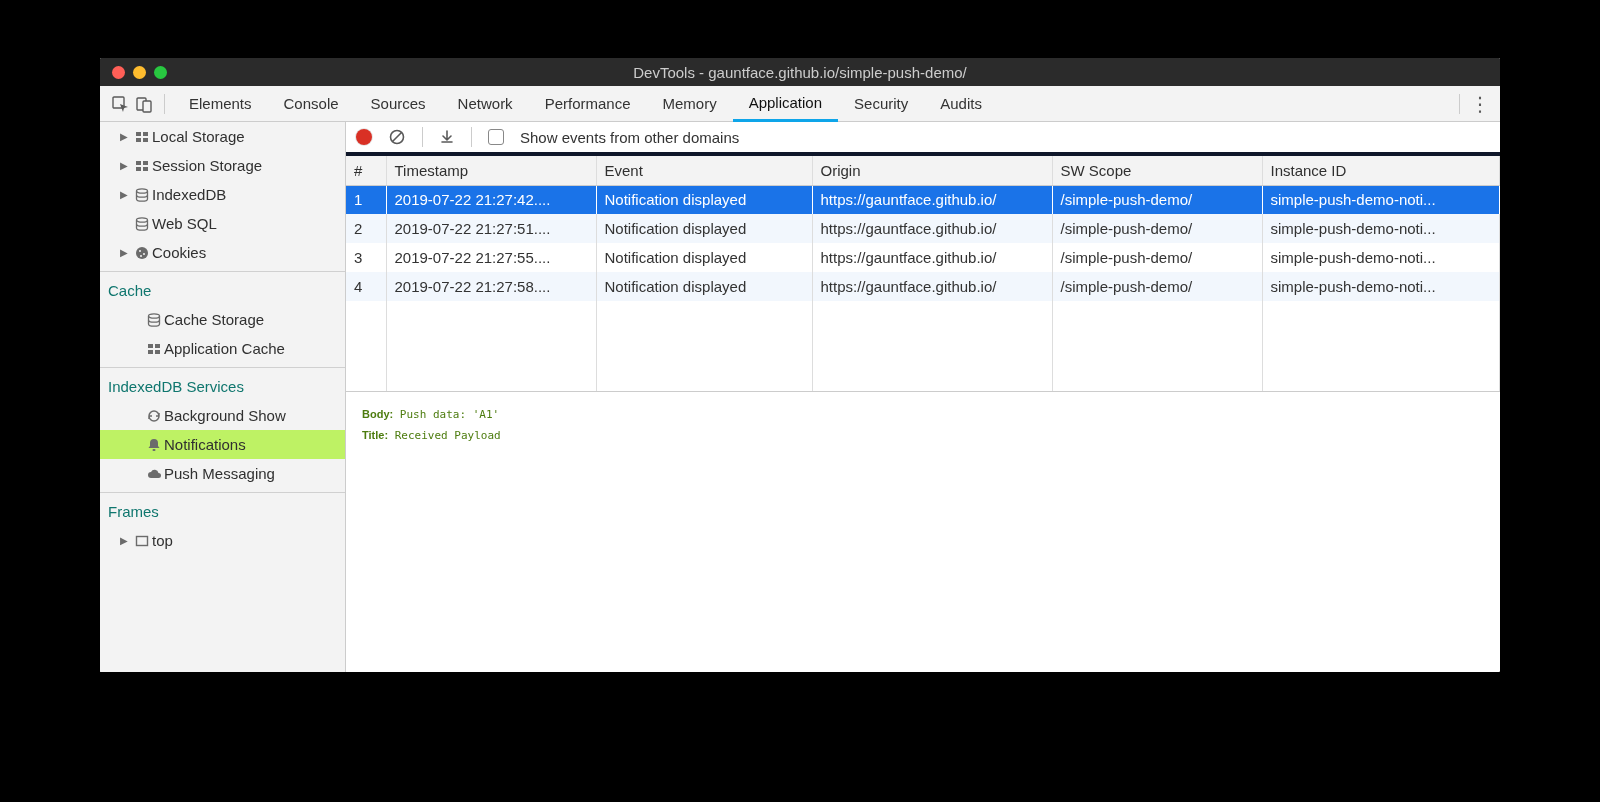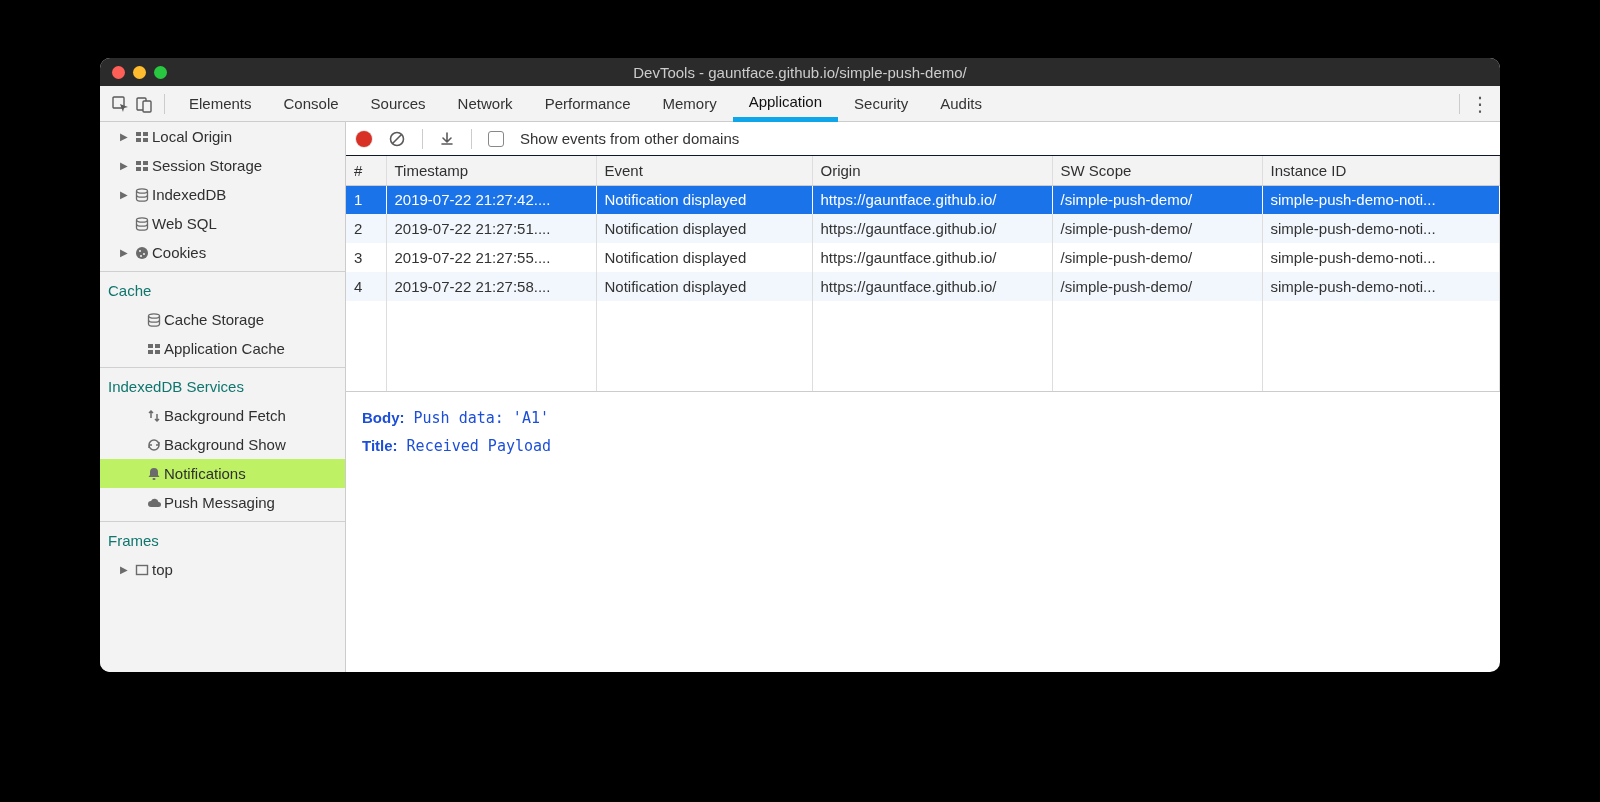--- a/index.html
+++ b/index.html
@@ -12,21 +12,21 @@
     height: 802px;
     display: flex;
     align-items: flex-start;
     justify-content: center;
     padding-top: 58px;
   }
   .window {
     width: 1400px;
     height: 614px;
     background: #fff;
-    border-radius: 10px;
+    border-radius: 1px;
     overflow: hidden;
     box-shadow: 0 20px 60px rgba(0,0,0,0.5);
     display: flex;
     flex-direction: column;
   }
   .titlebar {
     height: 28px;
     background: #2b2b2b;
     display: flex;
     align-items: center;
@@ -70,21 +70,21 @@
   .tab {
     padding: 0 16px;
     height: 36px;
     display: flex;
     align-items: center;
     color: #333;
     cursor: pointer;
   }
   .tab.active {
     color: #111;
-    border-bottom: 5px solid #0ea5e9;
+    border-bottom: 3px solid #0ea5e9;
     margin-bottom: -1px;
   }
   .tabs .spacer { flex: 1; }
   .kebab { width: 24px; text-align: center; color: #5a5a5a; font-size: 20px; letter-spacing: 0; }
   .body {
     flex: 1;
     display: flex;
     min-height: 0;
   }
   .sidebar {
@@ -130,21 +130,21 @@
     display: flex;
     flex-direction: column;
     min-width: 0;
   }
   .toolbar {
     height: 34px;
     display: flex;
     align-items: center;
     padding: 0 10px;
     gap: 16px;
-    border-bottom: 1px solid #0f172a;
+    border-bottom: 4px solid #0f172a;
   }
   .record-dot {
     width: 16px; height: 16px; border-radius: 50%;
     background: #d93025;
     box-shadow: 0 0 0 1px rgba(0,0,0,0.1);
   }
   .toolbar .ico { color: #5a5a5a; display:flex; align-items:center; }
   .toolbar .vsep { width:1px; height:20px; background:#ccc; }
   .checkbox {
     width: 16px; height: 16px; border: 1px solid #888; border-radius: 3px; background:#fff;
@@ -173,23 +173,23 @@
   tbody tr.selected td { border-right-color: rgba(255,255,255,0.2); }
   .filler td { height: 90px; border-bottom: 1px solid #ccc; }
   col.c-num { width: 40px; }
   col.c-ts { width: 210px; }
   col.c-ev { width: 216px; }
   col.c-or { width: 240px; }
   col.c-sw { width: 210px; }
   .details {
     padding: 12px 16px;
     font-family: ui-monospace, Menlo, Consolas, monospace;
-    font-size: 15px;
+    font-size: 11px;
     line-height: 1.9;
-    color: #1d4ed8;
+    color: #4d7c0f;
   }
   .details .lab { font-weight: 700; font-family: -apple-system, sans-serif; }
   svg { display: block; }
 </style>
 </head>
 <body>
 
 <div class="window">
 
   <div class="titlebar">
@@ -237,21 +237,21 @@
           <div class="tree-item">
             <span class="arrow">▶</span>
             <span class="icon">
               <svg width="16" height="16" viewBox="0 0 16 16" fill="#6b6b6b">
                 <rect x="2" y="3" width="5" height="4"></rect>
                 <rect x="9" y="3" width="5" height="4"></rect>
                 <rect x="2" y="9" width="5" height="4"></rect>
                 <rect x="9" y="9" width="5" height="4"></rect>
               </svg>
             </span>
-            <span>Local Origin</span>
+            <span>Local Storage</span>
           </div>
           <div class="tree-item">
             <span class="arrow">▶</span>
             <span class="icon">
               <svg width="16" height="16" viewBox="0 0 16 16" fill="#6b6b6b">
                 <rect x="2" y="3" width="5" height="4"></rect>
                 <rect x="9" y="3" width="5" height="4"></rect>
                 <rect x="2" y="9" width="5" height="4"></rect>
                 <rect x="9" y="9" width="5" height="4"></rect>
               </svg>
@@ -318,30 +318,20 @@
                 <rect x="9" y="9" width="5" height="4"></rect>
               </svg>
             </span>
             <span>Application Cache</span>
           </div>
         </div>
 
       <div class="group-sep"></div>
       <div class="group-title">IndexedDB Services</div>
       <div id="bg-items">
-          <div class="tree-item indent">
-            <span class="arrow"></span>
-            <span class="icon">
-              <svg width="16" height="16" viewBox="0 0 16 16" fill="none" stroke="#6b6b6b" stroke-width="1.5">
-                <path d="M5 10 V3 M3 5 L5 3 L7 5"></path>
-                <path d="M11 6 V13 M9 11 L11 13 L13 11"></path>
-              </svg>
-            </span>
-            <span>Background Fetch</span>
-          </div>
           <div class="tree-item indent">
             <span class="arrow"></span>
             <span class="icon">
               <svg width="16" height="16" viewBox="0 0 16 16" fill="none" stroke="#6b6b6b" stroke-width="1.5">
                 <path d="M3 8 A5 5 0 0 1 13 8 M13 8 L13 5 M13 8 L10 8"></path>
                 <path d="M13 8 A5 5 0 0 1 3 8 M3 8 L3 11 M3 8 L6 8"></path>
               </svg>
             </span>
             <span>Background Show</span>
           </div>

